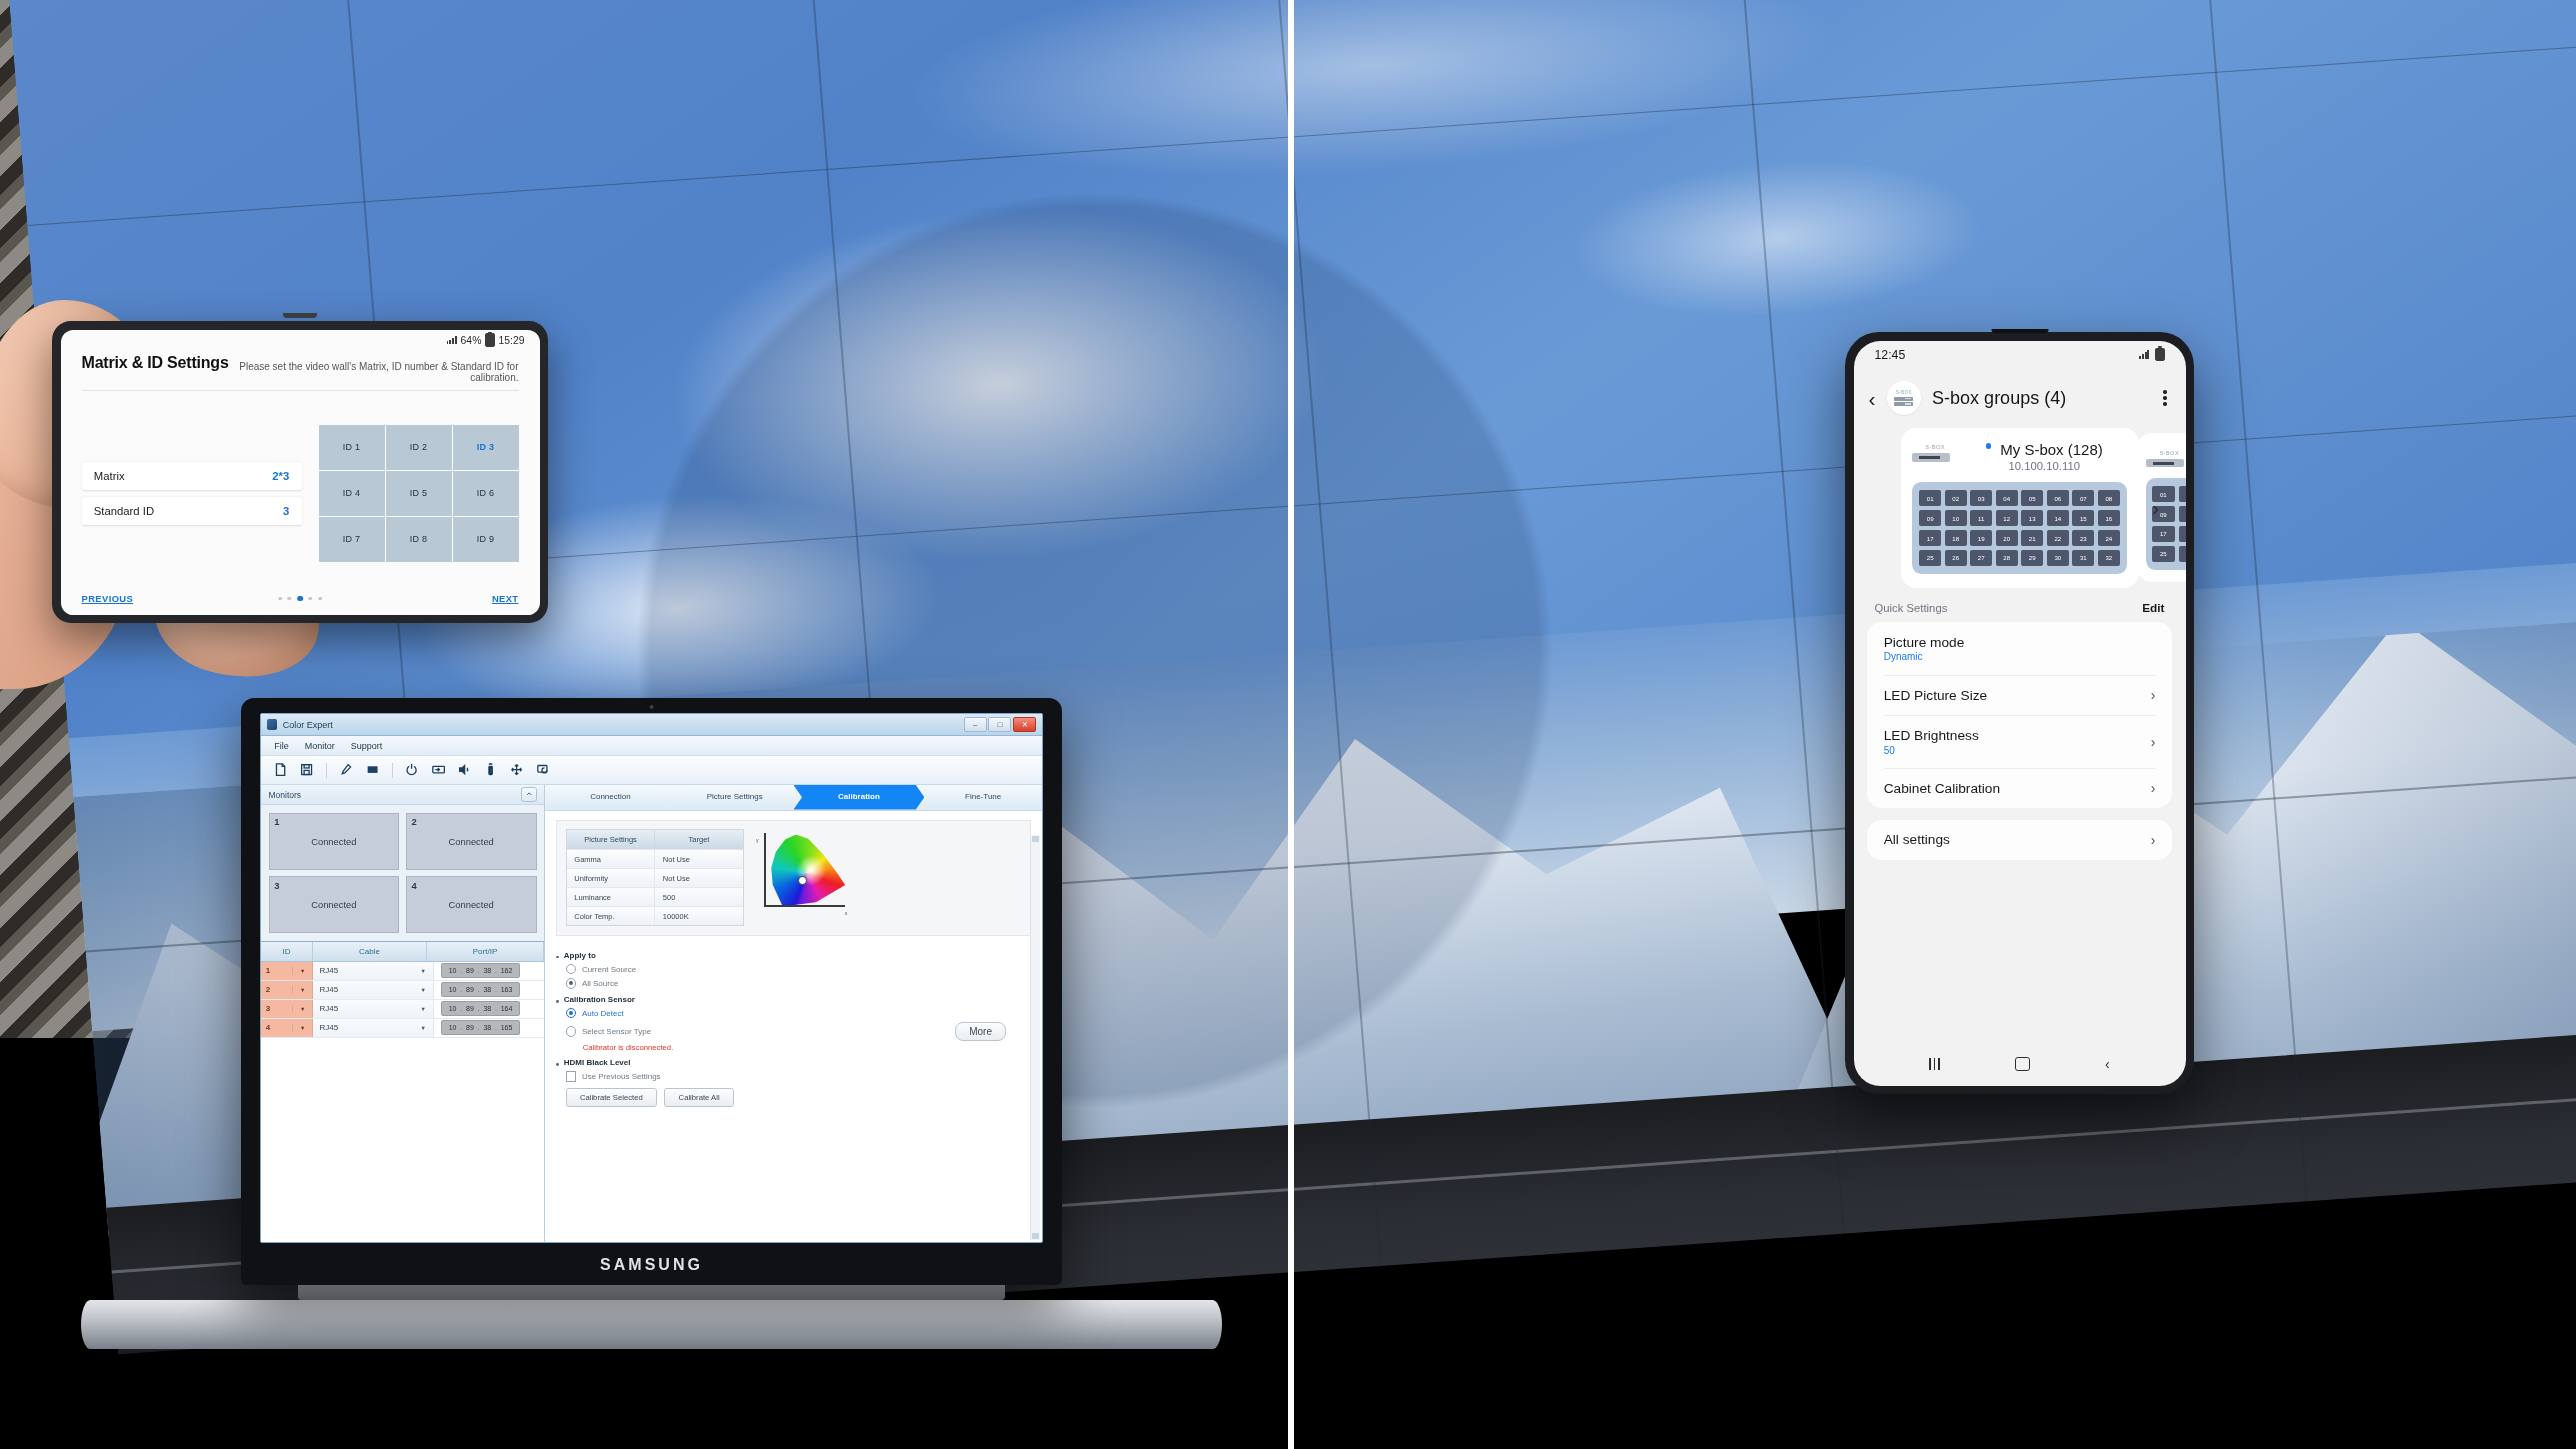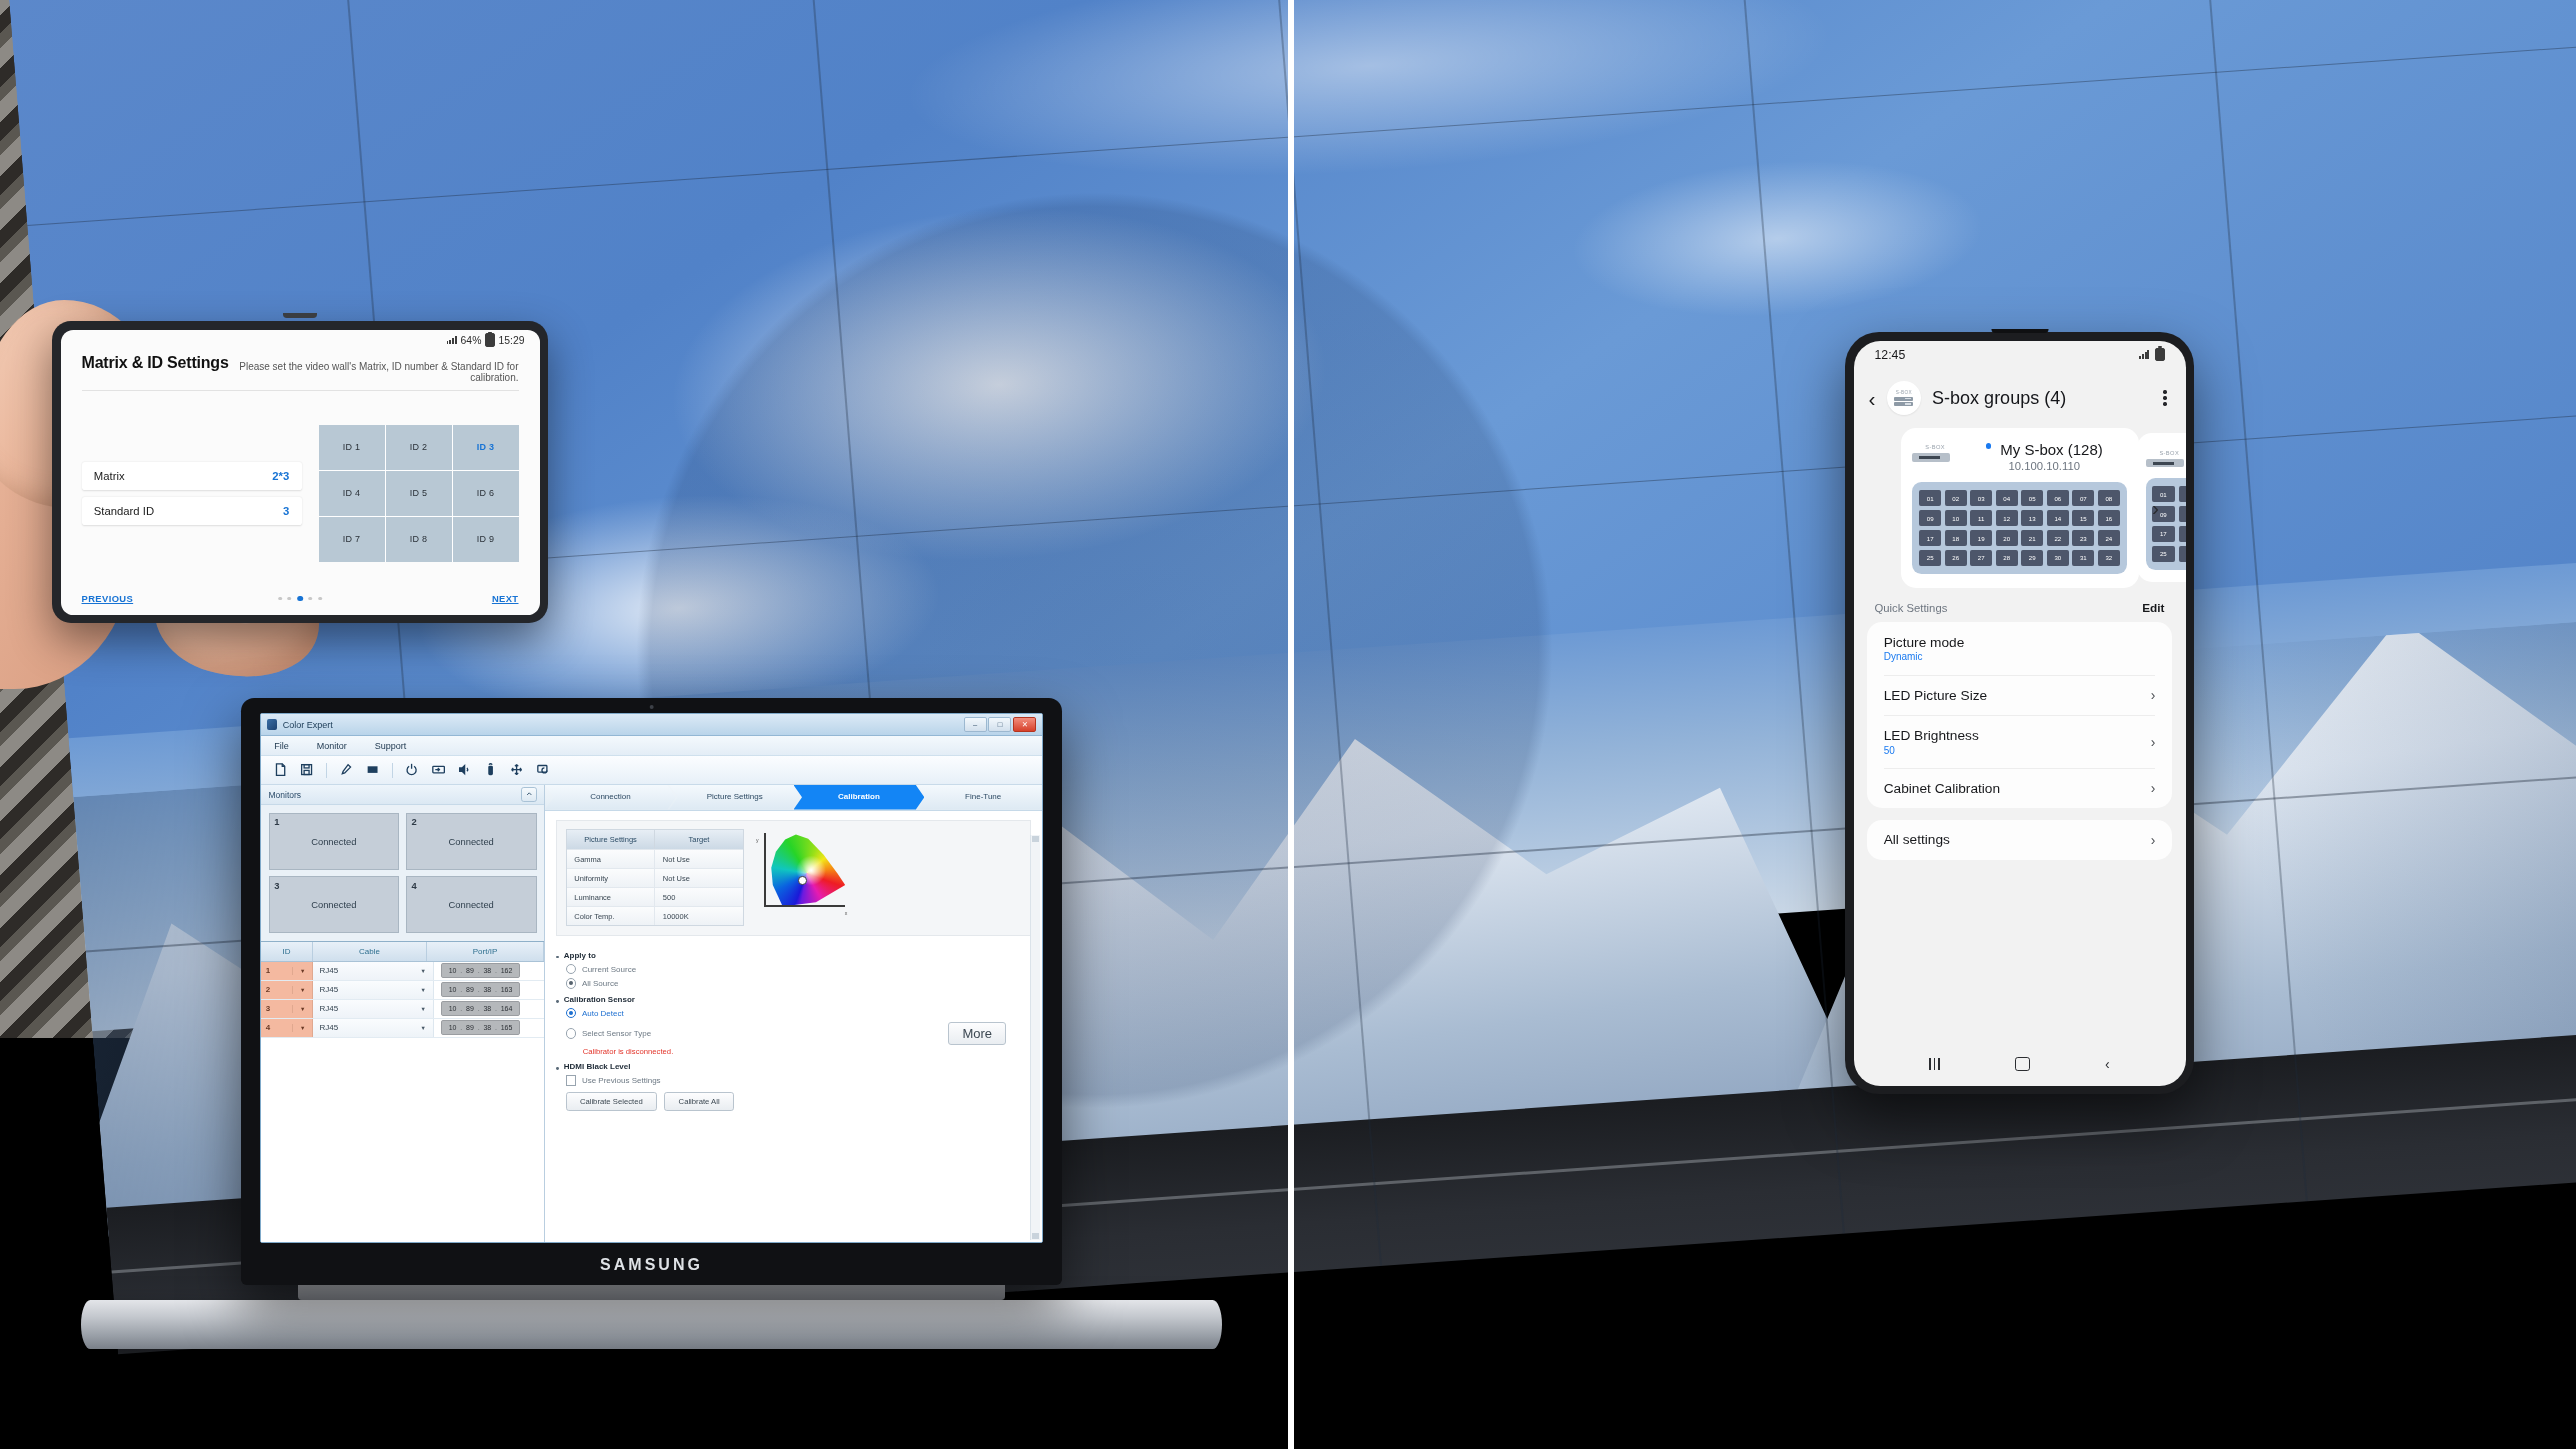--- a/index.html
+++ b/index.html
@@ -109,21 +109,21 @@
   
   .ce-title{height:21px;background:linear-gradient(180deg,#dceaf6,#b9d4ea);
     display:flex;align-items:center;padding:0 5.7px;border-bottom:0.9px solid #93b7d4;}
   .ce-ico{width:10.4px;height:10.4px;background:linear-gradient(135deg,#3a6ea5,#1d4372);border-radius:1.9px;margin-right:5.7px;}
   .ce-titletext{font-size:9px;color:#1a3a55;flex:1;}
   .wbtn{width:21px;height:13.2px;border:0.9px solid #9cb8d0;border-radius:1.9px;margin-left:1.9px;
     background:linear-gradient(180deg,#f3f8fc,#d2e0ed);display:flex;align-items:center;justify-content:center;
     font-size:7.5px;color:#33506b;}
   .wbtn.close{background:linear-gradient(180deg,#f28e7e,#d6402a);border-color:#b4341f;color:#fff;}
   .ce-menu{height:19px;background:linear-gradient(180deg,#f4f9fd,#e3edf6);display:flex;align-items:center;
-    gap:28px;padding:0 13.2px;border-bottom:0.9px solid #cfe0ed;font-size:9px;color:#223b52;}
+    gap:16px;padding:0 13.2px;border-bottom:0.9px solid #cfe0ed;font-size:9px;color:#223b52;}
   .ce-tools{height:28px;background:linear-gradient(180deg,#fbfdff,#e7f0f8);display:flex;align-items:center;
     gap:12.3px;padding:0 12.3px;border-bottom:0.9px solid #c8dae9;}
   .tl{width:14px;height:14px;display:flex;align-items:center;justify-content:center;color:#1e3f5e;}
   .tl svg{width:13.2px;height:13.2px;fill:none;stroke:#1e3f5e;stroke-width:1.6;}
   .tsep{width:0.9px;height:15px;background:#c2d5e5;}
   .ce-main{flex:1;display:flex;min-height:0;}
   .ce-left{width:283px;display:flex;flex-direction:column;border-right:0.9px solid #b9cee0;background:#f2f7fb;justify-content:center;}
   .mon-bar{height:19px;background:linear-gradient(180deg,#eef5fb,#dbe8f3);display:flex;align-items:center;
     justify-content:space-between;padding:0 7.5px;font-size:8.5px;color:#2a4a68;border-bottom:0.9px solid #c6d9e8;}
   .mon-btn{width:13.2px;height:13.2px;border:0.9px solid #a9c2d6;border-radius:2.8px;background:linear-gradient(180deg,#f6fafd,#dde9f3);
@@ -189,22 +189,22 @@
   .grp-t:before{content:"";position:absolute;left:0;top:4.7px;width:2.8px;height:2.8px;background:#5a6a78;border-radius:50%;}
   .opt{display:flex;align-items:center;gap:5.7px;margin-top:3.8px;padding-left:9.4px;font-size:8px;color:#6d7984;}
   .rad{width:8.5px;height:8.5px;border-radius:50%;border:1.3px solid #98a4af;background:#fff;
     display:flex;align-items:center;justify-content:center;flex:0 0 auto;}
   .rad.on:after{content:"";width:3.8px;height:3.8px;border-radius:50%;background:#57636e;}
   .rad.blue{border-color:#1d6fd0;}
   .rad.blue.on:after{background:#1d6fd0;}
   .opt.blue{color:#1d6fd0;}
   .chk{width:8.5px;height:8.5px;border:1.3px solid #98a4af;background:#fff;flex:0 0 auto;}
   .warn{color:#e2342a;font-size:7.7px;padding-left:26.4px;margin-top:1.9px;}
-  .morebtn{margin-left:auto;margin-right:24.5px;border:0.9px solid #b9c4ce;border-radius:3px;
-    background:linear-gradient(180deg,#fdfdfe,#e9edf1);font-size:13px;color:#3c4852;padding:2.8px 13.2px;}
+  .morebtn{margin-left:auto;margin-right:24.5px;border:0.9px solid #b9c4ce;border-radius:8px;
+    background:linear-gradient(180deg,#fdfdfe,#e9edf1);font-size:10px;color:#3c4852;padding:2.8px 13.2px;}
   .actions{display:flex;gap:7.5px;padding-left:9.4px;margin-top:6.6px;}
   .abtn{border:0.9px solid #b9c4ce;border-radius:2.8px;background:linear-gradient(180deg,#fdfdfe,#e9edf1);
     font-size:7.7px;color:#3c4852;padding:3.8px 13.2px;}
   .vscroll{position:absolute;right:1.9px;top:24.5px;bottom:1.9px;width:9.4px;background:#f1f4f7;border-left:0.9px solid #dbe3ea;}
   .vscroll i{position:absolute;left:0.9px;width:7.5px;height:6.6px;background:#c9d3dc;display:block;}
   .vscroll i.t{top:0.9px}.vscroll i.b{bottom:0.9px}
 
   
   .phone{position:absolute;left:1845px;top:332px;width:349px;height:762px;z-index:25;
     background:#1c1d20;border-radius:34px;padding:8.5px;box-sizing:border-box;

